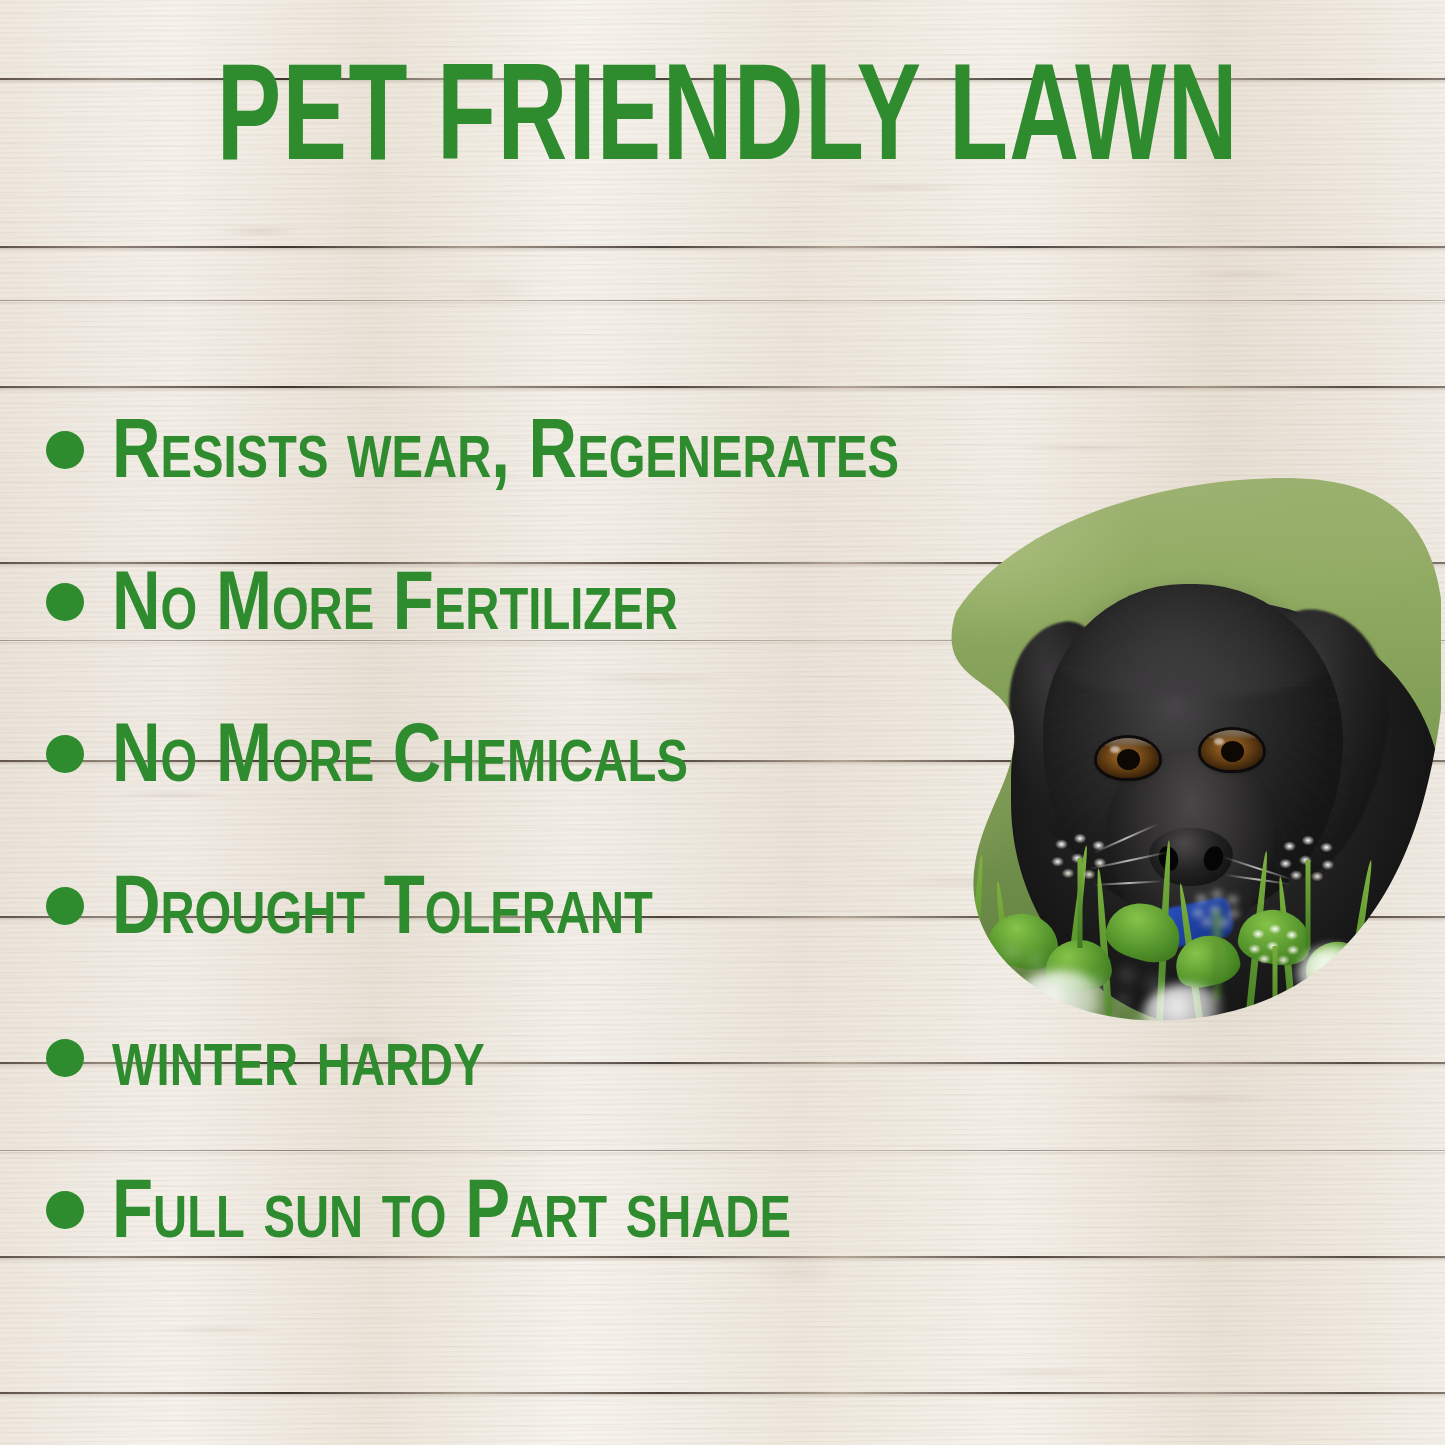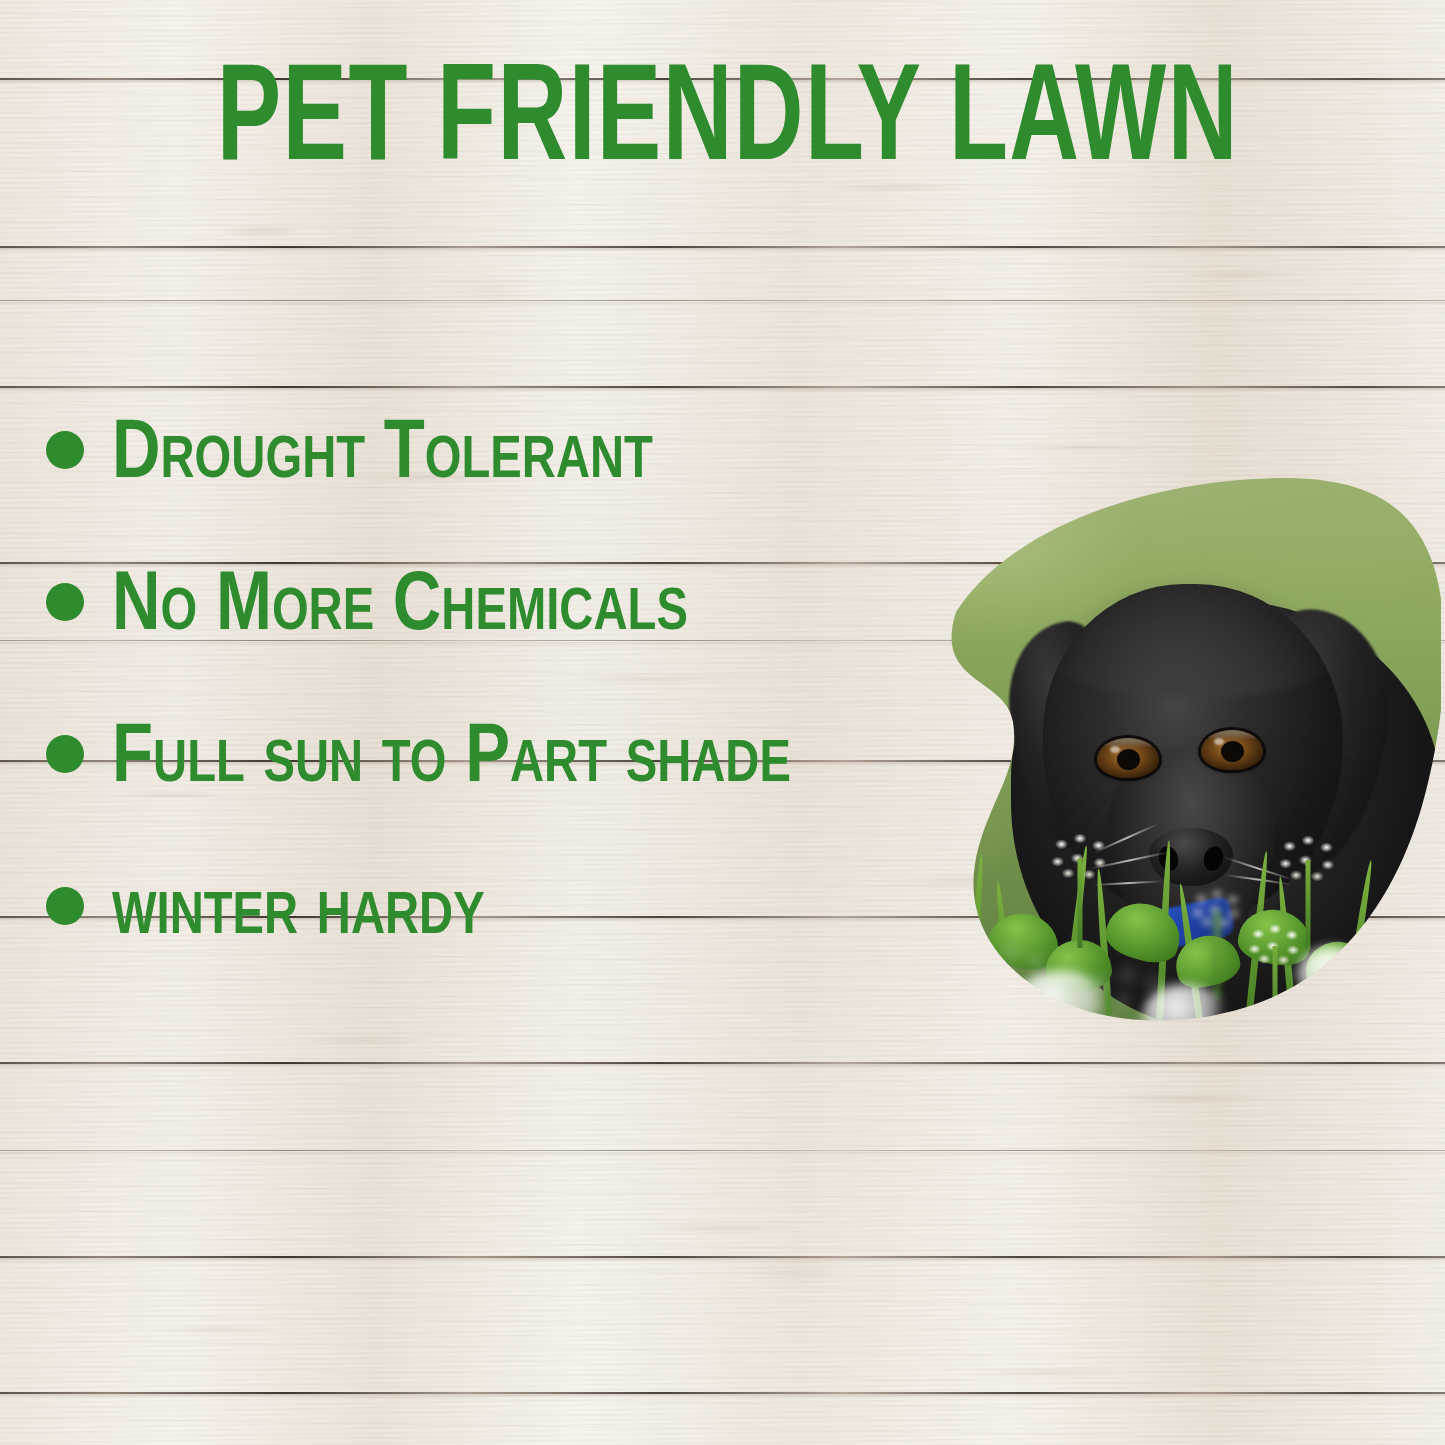--- a/index.html
+++ b/index.html
@@ -324,40 +324,48 @@
   <div class="seam" style="top:916px;"></div>
   <div class="seam" style="top:1062px;"></div>
   <div class="seam hair" style="top:1150px;"></div>
   <div class="seam" style="top:1256px;"></div>
   <div class="seam" style="top:1392px;"></div>
 
   <div class="title">Pet Friendly Lawn</div>
 
   <div class="bullets">
 
-
+    <div class="bullet-row">
+      <span class="dot"></span>
+      <span class="btext">Resists wear, Regenerates</span>
+    </div>
+
+    <div class="bullet-row">
+      <span class="dot"></span>
+      <span class="btext">No More Fertilizer</span>
+    </div>
+
+    <div class="bullet-row">
+      <span class="dot"></span>
+      <span class="btext">No More Chemicals</span>
+    </div>
 
     <div class="bullet-row">
       <span class="dot"></span>
       <span class="btext">Drought Tolerant</span>
     </div>
 
     <div class="bullet-row">
       <span class="dot"></span>
-      <span class="btext">No More Chemicals</span>
+      <span class="btext">winter hardy</span>
     </div>
 
     <div class="bullet-row">
       <span class="dot"></span>
       <span class="btext">Full sun to Part shade</span>
-    </div>
-
-    <div class="bullet-row">
-      <span class="dot"></span>
-      <span class="btext">winter hardy</span>
     </div>
 
 
   </div>
 
   <div class="photo-wrap">
     <div class="photo-clip">
       <div class="photo"></div>
       <div class="meadow-blur"></div>
 

